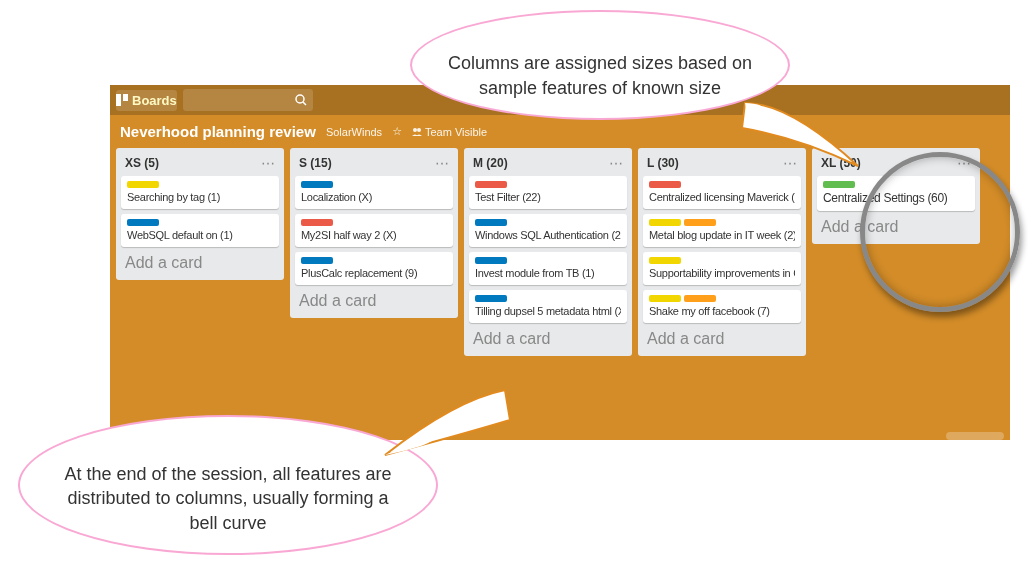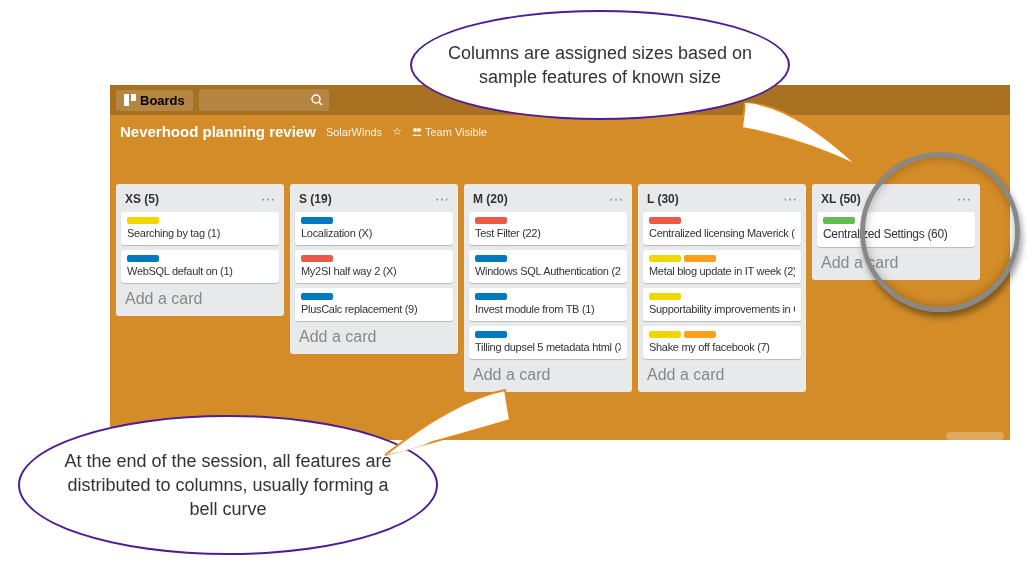--- a/index.html
+++ b/index.html
@@ -1,49 +1,49 @@
 <!DOCTYPE html>
 <html><head>
   <meta charset="utf-8">
   <style>
     * { margin: 0; padding: 0; box-sizing: border-box; font-family: -apple-system, "Helvetica Neue", Arial, sans-serif; }
     body { width: 1028px; height: 570px; background: #fff; position: relative; overflow: hidden; }
 
     .app { position: absolute; left: 110px; top: 85px; width: 900px; height: 355px; background: #d38c28; }
     .topbar { height: 30px; background: #a87021; display: flex; align-items: center; padding: 0 6px; gap: 6px; }
-    .boards-btn { display: flex; align-items: center; gap: 4px; color: #000000; font-weight: bold; font-size: 13px; background: rgba(255,255,255,0.15); padding: 3px 8px; border-radius: 3px; }
+    .boards-btn { display: flex; align-items: center; gap: 4px; color: #fef9c3; font-weight: bold; font-size: 13px; background: rgba(255,255,255,0.15); padding: 3px 0; border-radius: 3px; }
     .search { background: rgba(255,255,255,0.15); border-radius: 3px; width: 130px; height: 22px; display: flex; align-items: center; justify-content: flex-end; padding-right: 6px; }
 
     .board-header { padding: 8px 10px; display: flex; align-items: center; gap: 10px; color: #fff; }
     .board-title { font-size: 15px; font-weight: bold; }
     .board-sub { font-size: 11px; opacity: 0.9; }
     .star, .vis { font-size: 11px; opacity: 0.9; display: flex; align-items: center; gap: 3px; }
 
     .lists { display: flex; gap: 6px; padding: 0 6px; align-items: flex-start; }
-    .list { background: #e8e9ea; border-radius: 3px; width: 168px; padding: 6px 5px; margin-top: 36px; }
+    .list { background: #e8e9ea; border-radius: 3px; width: 168px; padding: 6px 5px; }
     .list-head { display: flex; justify-content: space-between; align-items: center; padding: 2px 4px 6px; }
     .list-title { font-size: 12px; font-weight: bold; color: #333; }
     .list-menu { color: #888; font-size: 14px; line-height: 0.5; }
     .card { background: #fff; border-radius: 3px; box-shadow: 0 1px 1px rgba(0,0,0,0.2); margin-bottom: 5px; padding: 5px 6px 6px; }
     .labels { display: flex; gap: 3px; margin-bottom: 3px; }
     .label { width: 32px; height: 7px; border-radius: 2px; }
     .lbl-yellow { background: #f2d600; }
     .lbl-blue { background: #0079bf; }
     .lbl-green { background: #61bd4f; }
     .lbl-red { background: #eb5a46; }
     .lbl-orange { background: #ff9f1a; }
     .card-text { font-size: 11px; color: #333; filter: blur(0.6px); letter-spacing: -0.3px; white-space: nowrap; overflow: hidden; }
     .card-text.clear { filter: none; font-size: 12px; }
     .add-card { font-size: 16px; color: #888; filter: blur(0.6px); padding: 2px 4px; }
 
     
     .magnifier { position: absolute; right: 8px; top: 152px; width: 160px; height: 160px; border-radius: 50%; border: 5px solid #888; box-shadow: 2px 5px 6px rgba(0,0,0,0.4), inset 0 0 10px rgba(0,0,0,0.3); pointer-events: none; }
 
     
-    .bubble { position: absolute; background: #fff; border: 2px solid #4c1d95; border-radius: 50%; display: flex; align-items: center; justify-content: center; text-align: center; padding: 18px 34px; }
+    .bubble { position: absolute; background: #fff; border: 2px solid #f9a8d4; border-radius: 50%; display: flex; align-items: flex-end; justify-content: center; text-align: center; padding: 18px 34px; }
     .bubble1 { left: 410px; top: 10px; width: 380px; height: 110px; }
     .bubble2 { left: 18px; top: 415px; width: 420px; height: 140px; }
     .bubble-text { font-size: 18px; color: #333; line-height: 1.35; }
     .tail { position: absolute; }
 
     .scrollbar-h { position: absolute; bottom: 0; right: 6px; width: 58px; height: 8px; background: rgba(255,255,255,0.25); border-radius: 4px; }
   </style>
 </head>
 <body>
 
@@ -94,21 +94,21 @@
         <div class="card">
           <div class="labels">
             <span class="label lbl-blue"></span>
           </div>
           <div class="card-text">WebSQL default on (1)</div>
         </div>
         <div class="add-card">Add a card</div>
       </div>
       <div class="list">
         <div class="list-head">
-          <span class="list-title">S (19)</span>
+          <span class="list-title">S (15)</span>
           <span class="list-menu">⋯</span>
         </div>
         <div class="card">
           <div class="labels">
             <span class="label lbl-blue"></span>
           </div>
           <div class="card-text">Localization (X)</div>
         </div>
         <div class="card">
           <div class="labels">

